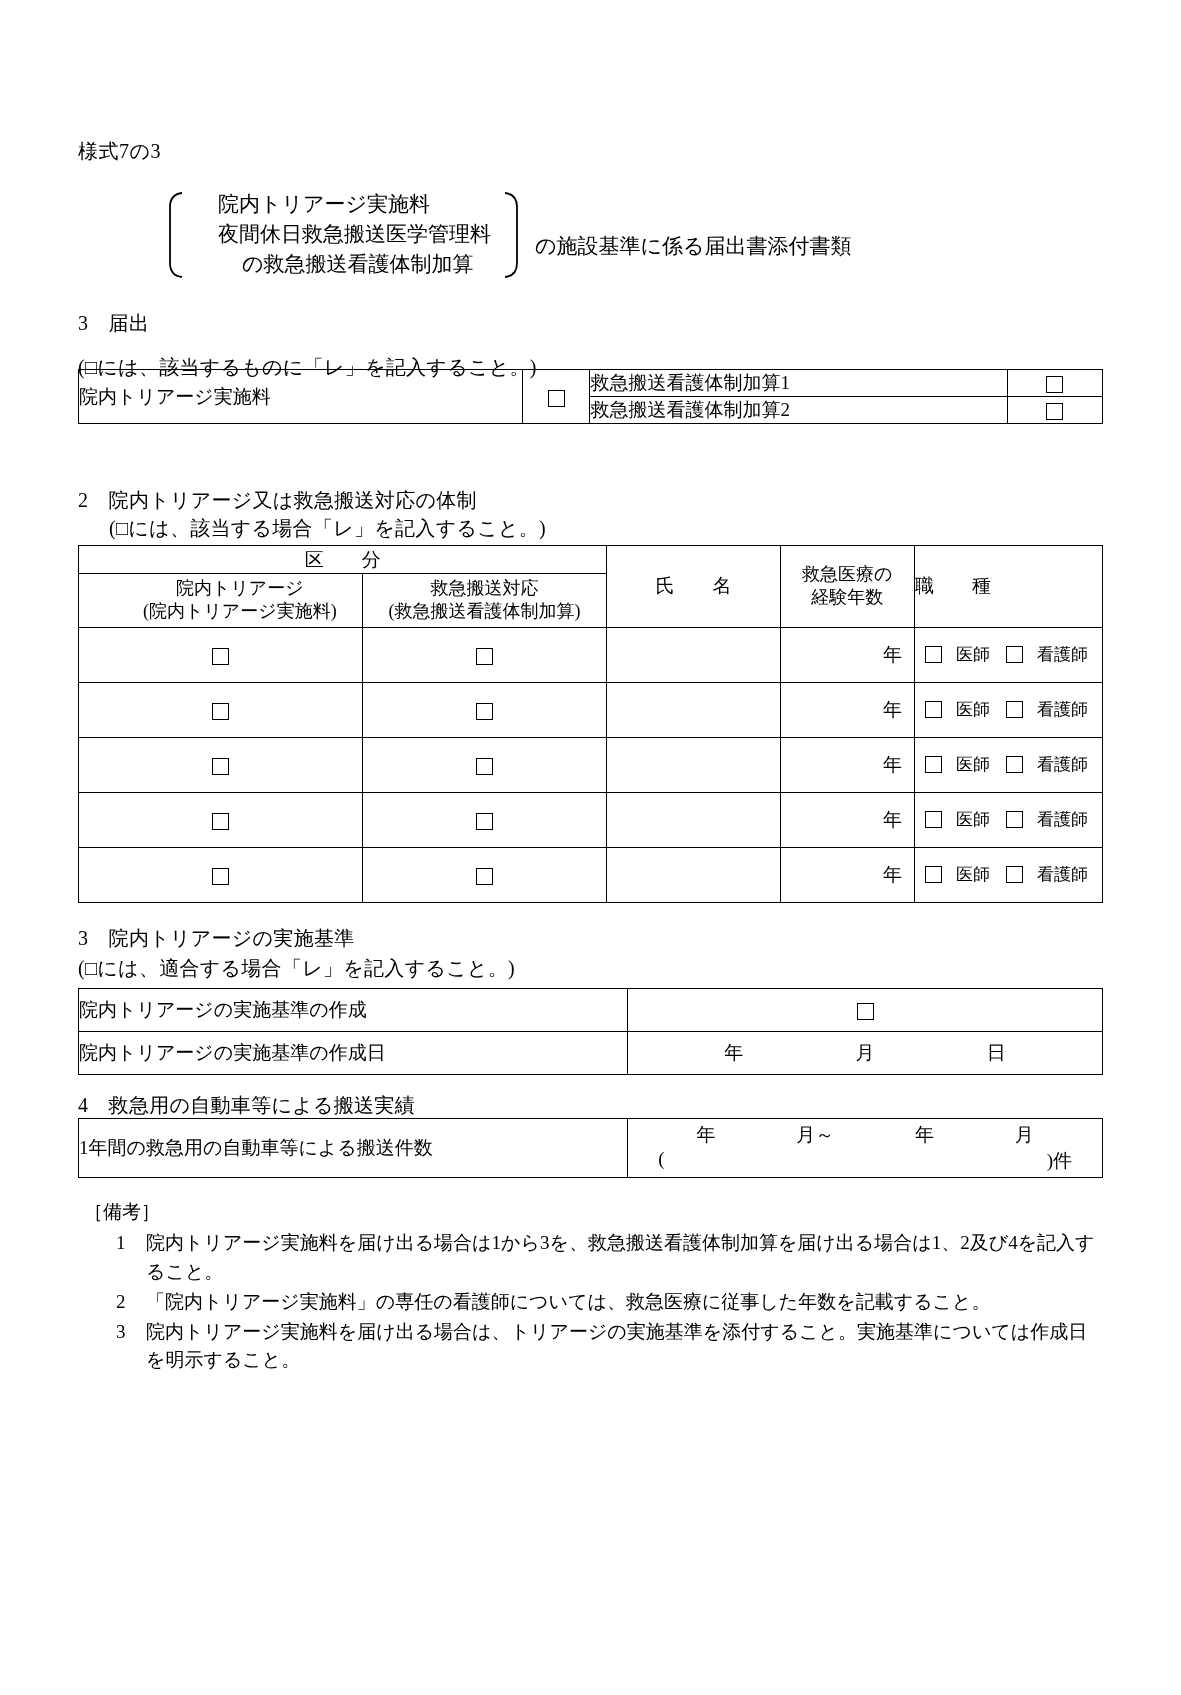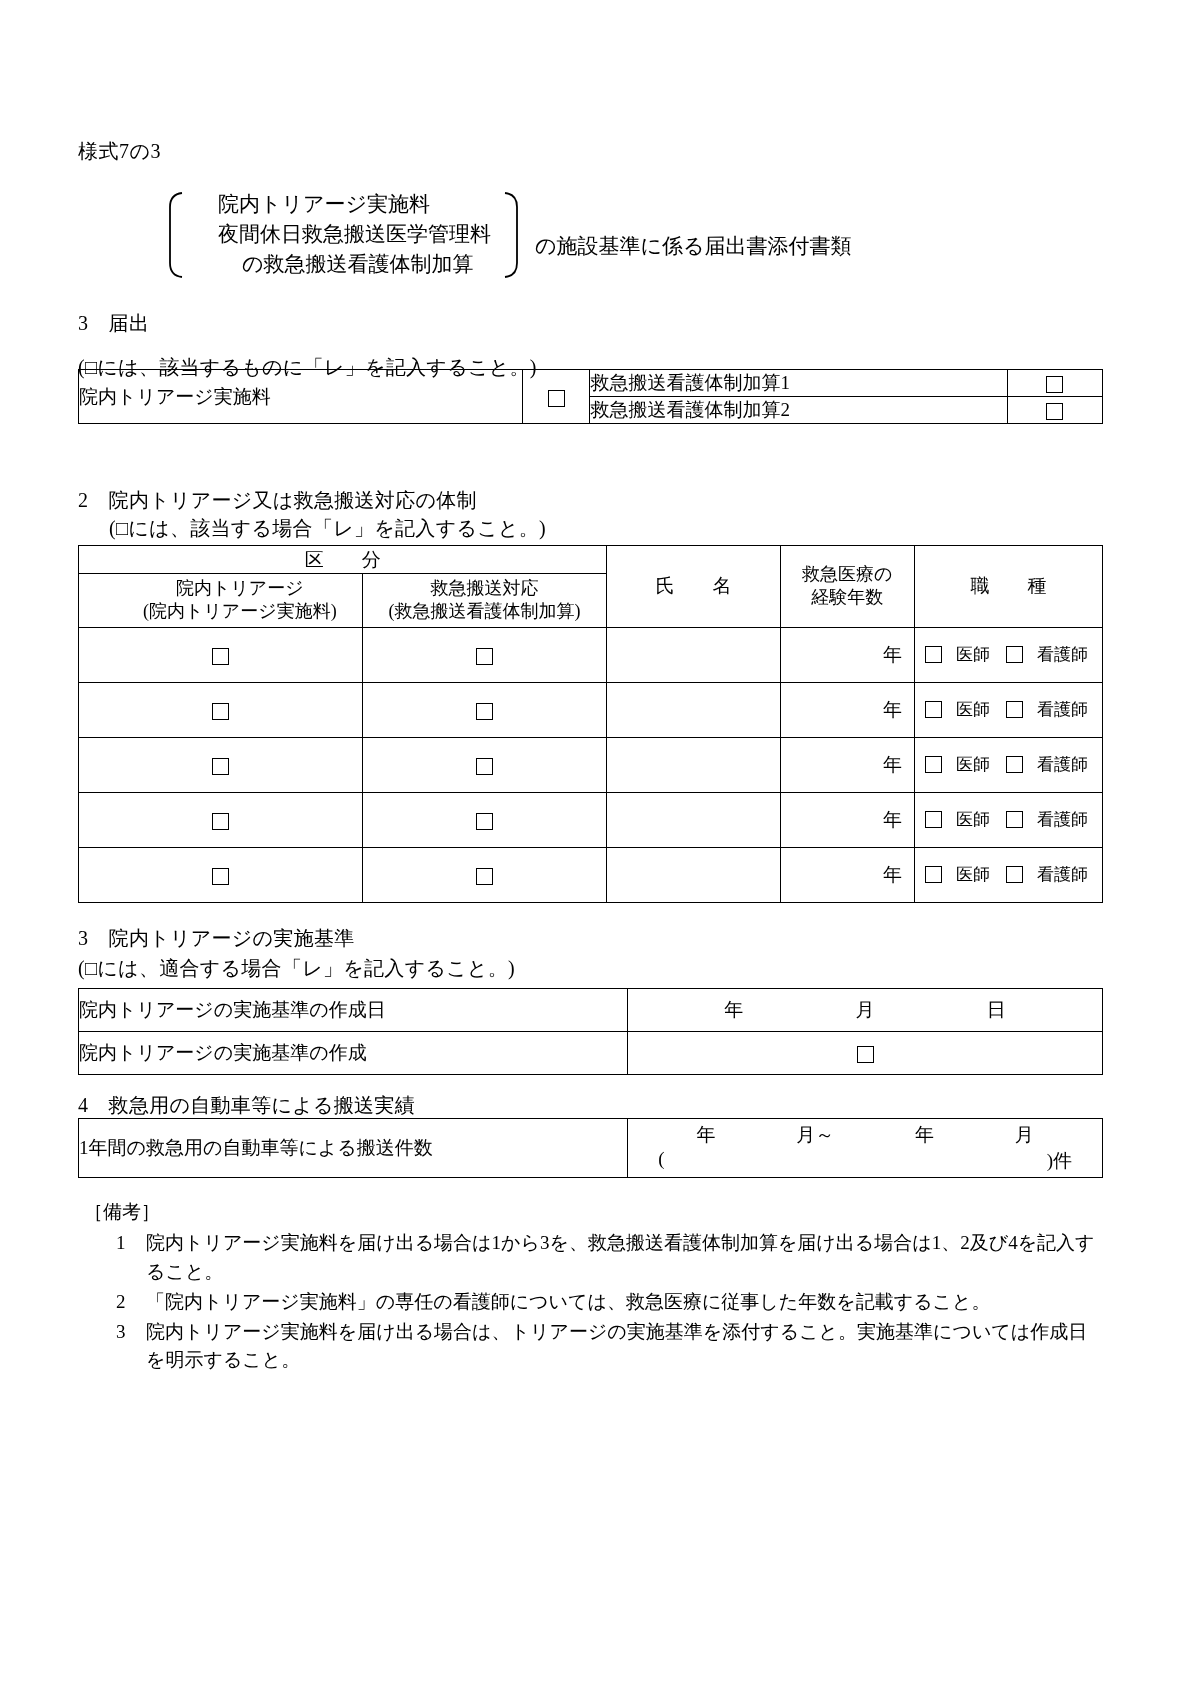--- a/index.html
+++ b/index.html
@@ -236,21 +236,21 @@
 
   <table class="frm" id="t2">
     <tbody>
       <tr>
         <td class="kubun-span" colspan="2">区　　分</td>
         <td class="c3" rowspan="2" style="text-align:center;">氏　　名</td>
         <td class="c4 hd" rowspan="2">
           <div>救急医療の</div>
           <div>経験年数</div>
         </td>
-        <td class="c5" rowspan="2" style="text-align:center;">職　　種</td>
+        <td class="c5" rowspan="2" style="text-align:left;">職　　種</td>
       </tr>
       <tr>
         <td class="c1 hd">
           <div>院内トリアージ</div>
           <div>(院内トリアージ実施料)</div>
         </td>
         <td class="c2 hd">
           <div>救急搬送対応</div>
           <div>(救急搬送看護体制加算)</div>
         </td>
@@ -347,34 +347,34 @@
           </td>
         </tr>
       </tbody>
   </table>
 
   <div class="sec-head" style="left:78px; top:925px;">3　院内トリアージの実施基準</div>
   <div class="sec-note" style="left:78px; top:955px;">(□には、適合する場合「レ」を記入すること。)</div>
 
   <table class="frm" id="t3">
     <tbody>
+      <tr>
+        <td class="c-l cellpad">院内トリアージの実施基準の作成</td>
+        <td class="c-r">
+          <span class="chk"></span>
+        </td>
+      </tr>
       <tr>
         <td class="c-l cellpad">院内トリアージの実施基準の作成日</td>
         <td class="c-r">
           <div class="date-line">
             <span>年</span>
             <span>月</span>
             <span>日</span>
           </div>
-        </td>
-      </tr>
-      <tr>
-        <td class="c-l cellpad">院内トリアージの実施基準の作成</td>
-        <td class="c-r">
-          <span class="chk"></span>
         </td>
       </tr>
     </tbody>
   </table>
 
   <div class="sec-head" style="left:78px; top:1092px;">4　救急用の自動車等による搬送実績</div>
 
   <table class="frm" id="t4">
     <tbody>
       <tr>

